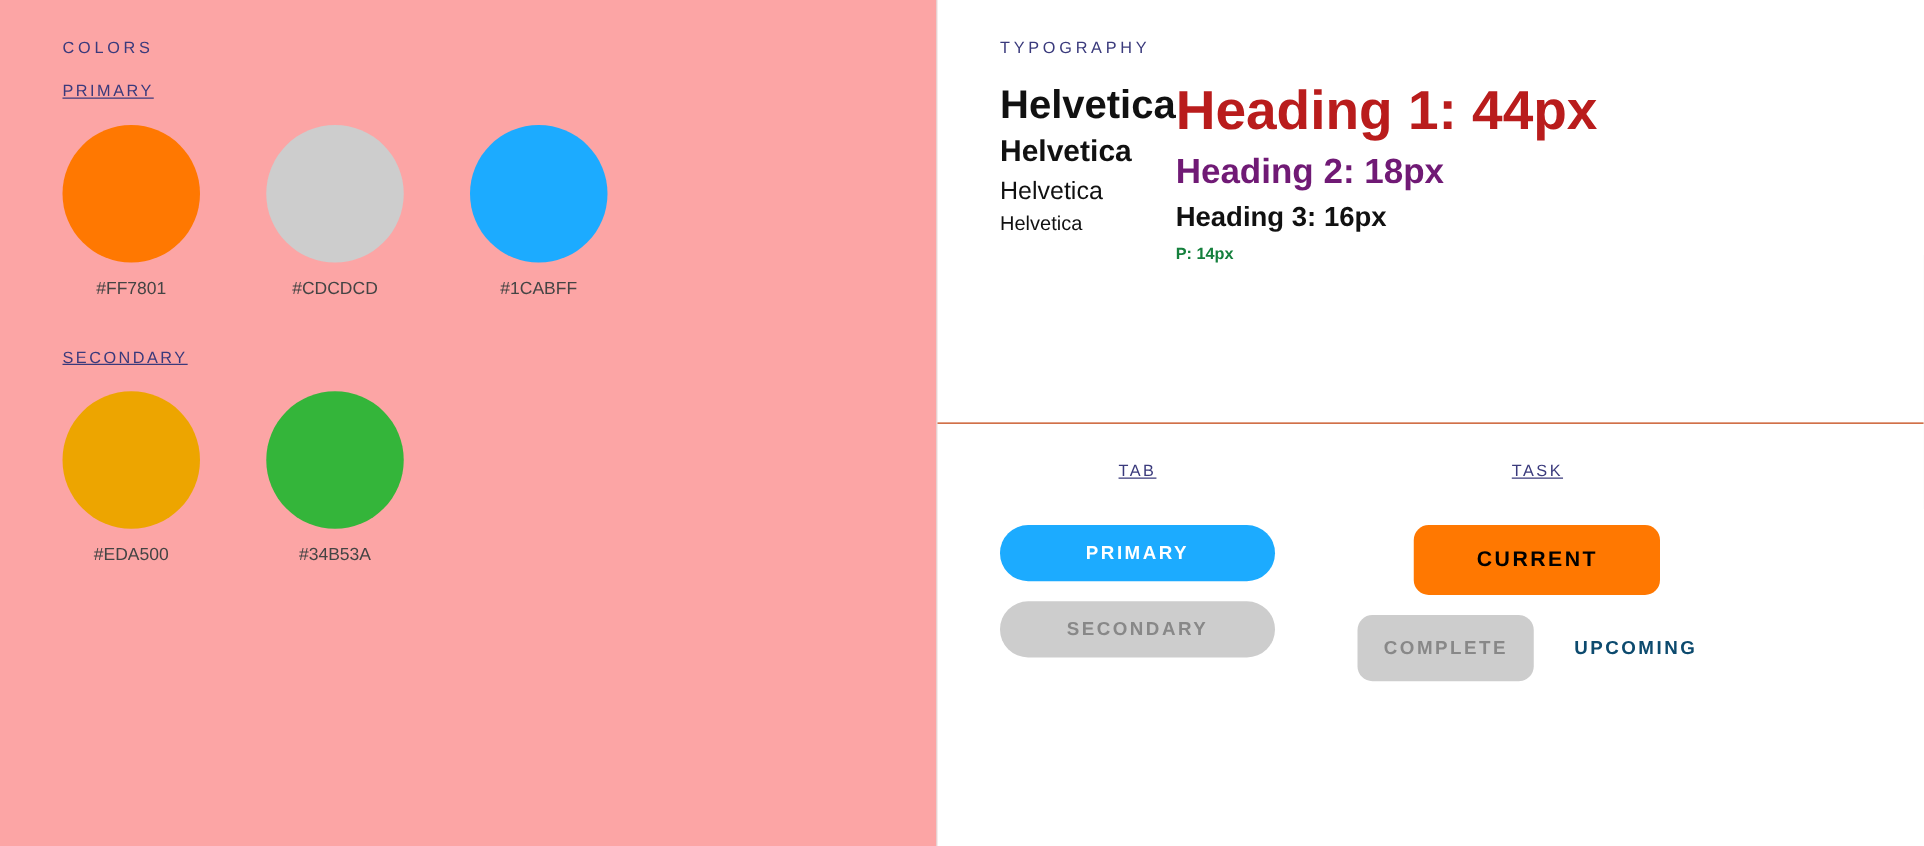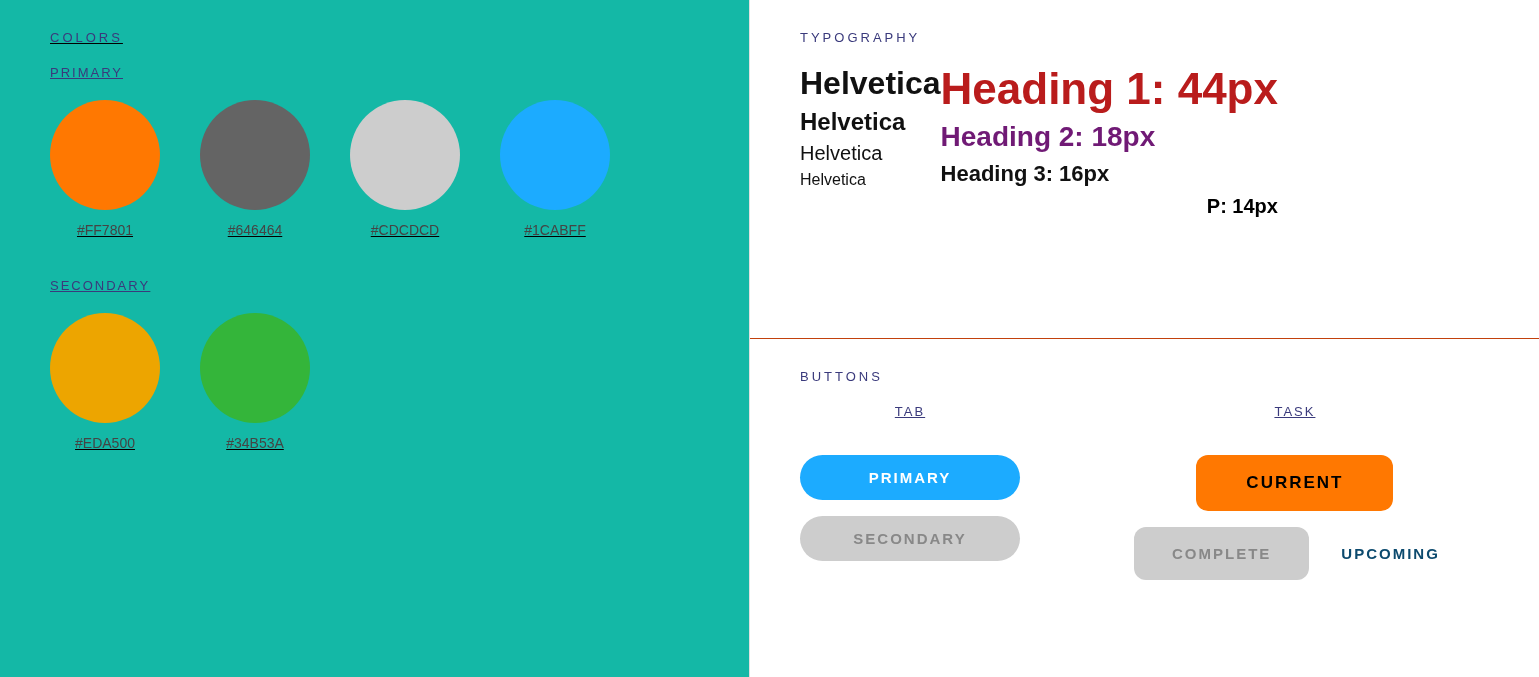--- a/index.html
+++ b/index.html
@@ -8,24 +8,23 @@
       background: #f8f8f8;
       width: 1539px;
       height: 677px;
       display: flex;
       overflow: hidden;
     }
 
     .left-panel {
       width: 750px;
       min-width: 750px;
-      background: #14b8a6;
+      background: #fca5a5;
       padding: 30px 50px;
       border-right: 1px solid #e0e0e0;
-      text-decoration: underline;
     }
 
     .right-panel {
       flex: 1;
       background: #fff;
       display: flex;
       flex-direction: column;
     }
 
     .right-top {
@@ -53,21 +52,21 @@
       letter-spacing: 2px;
       color: #3a3a7c;
       font-weight: 400;
       text-decoration: underline;
       text-transform: uppercase;
       margin-bottom: 20px;
     }
 
     .color-row {
       display: flex;
-      gap: 40px;
+      gap: 53px;
       align-items: flex-start;
       margin-bottom: 40px;
     }
 
     .color-item {
       display: flex;
       flex-direction: column;
       align-items: center;
       gap: 12px;
     }
@@ -102,26 +101,26 @@
 
     .heading-samples {
       display: flex;
       flex-direction: column;
       gap: 8px;
     }
 
     .heading-1-sample { font-size: 44px; font-weight: 700; color: #b91c1c; line-height: 1.1; }
     .heading-2-sample { font-size: 28px; font-weight: 700; color: #701a75; }
     .heading-3-sample { font-size: 22px; font-weight: 700; color: #111; }
-    .p-sample         { font-size: 20px; font-weight: 700; color: #000000; text-align: right; }
+    .p-sample         { font-size: 13px; font-weight: 700; color: #15803d; }
 
     
     .buttons-content {
       display: flex;
-      gap: 114px;
+      gap: 66px;
       align-items: flex-start;
     }
 
     .button-group {
       display: flex;
       flex-direction: column;
       align-items: center;
       gap: 16px;
     }
 
@@ -171,21 +170,21 @@
       text-transform: uppercase;
       cursor: pointer;
       min-width: 180px;
     }
 
     .btn-task-complete {
       background: #cdcdcd;
       color: #888;
       border: none;
       border-radius: 12px;
-      padding: 18px 38px;
+      padding: 18px 21px;
       font-size: 15px;
       font-weight: 600;
       letter-spacing: 2px;
       text-transform: uppercase;
       cursor: pointer;
     }
 
     .btn-task-upcoming {
       background: transparent;
       color: #0c4a6e;
@@ -202,24 +201,20 @@
 <body>
 
 <div class="left-panel">
   <div class="section-title">COLORS</div>
 
   <div class="subsection-title">PRIMARY</div>
   <div class="color-row">
     <div class="color-item">
       <div class="color-circle" style="background:#FF7801;"></div>
       <span class="color-label">#FF7801</span>
-    </div>
-    <div class="color-item">
-      <div class="color-circle" style="background:#646464;"></div>
-      <span class="color-label">#646464</span>
     </div>
     <div class="color-item">
       <div class="color-circle" style="background:#CDCDCD;"></div>
       <span class="color-label">#CDCDCD</span>
     </div>
     <div class="color-item">
       <div class="color-circle" style="background:#1CABFF;"></div>
       <span class="color-label">#1CABFF</span>
     </div>
   </div>
@@ -251,21 +246,20 @@
       <div class="heading-samples">
         <span class="heading-1-sample">Heading 1: 44px</span>
         <span class="heading-2-sample">Heading 2: 18px</span>
         <span class="heading-3-sample">Heading 3: 16px</span>
         <span class="p-sample">P: 14px</span>
       </div>
     </div>
   </div>
 
   <div class="right-bottom">
-    <div class="section-title">BUTTONS</div>
     <div class="buttons-content">
 
       <div class="button-group">
         <div class="subsection-title">TAB</div>
         <button class="btn-tab-primary">PRIMARY</button>
         <button class="btn-tab-secondary">SECONDARY</button>
       </div>
 
       <div class="button-group">
         <div class="subsection-title">TASK</div>

